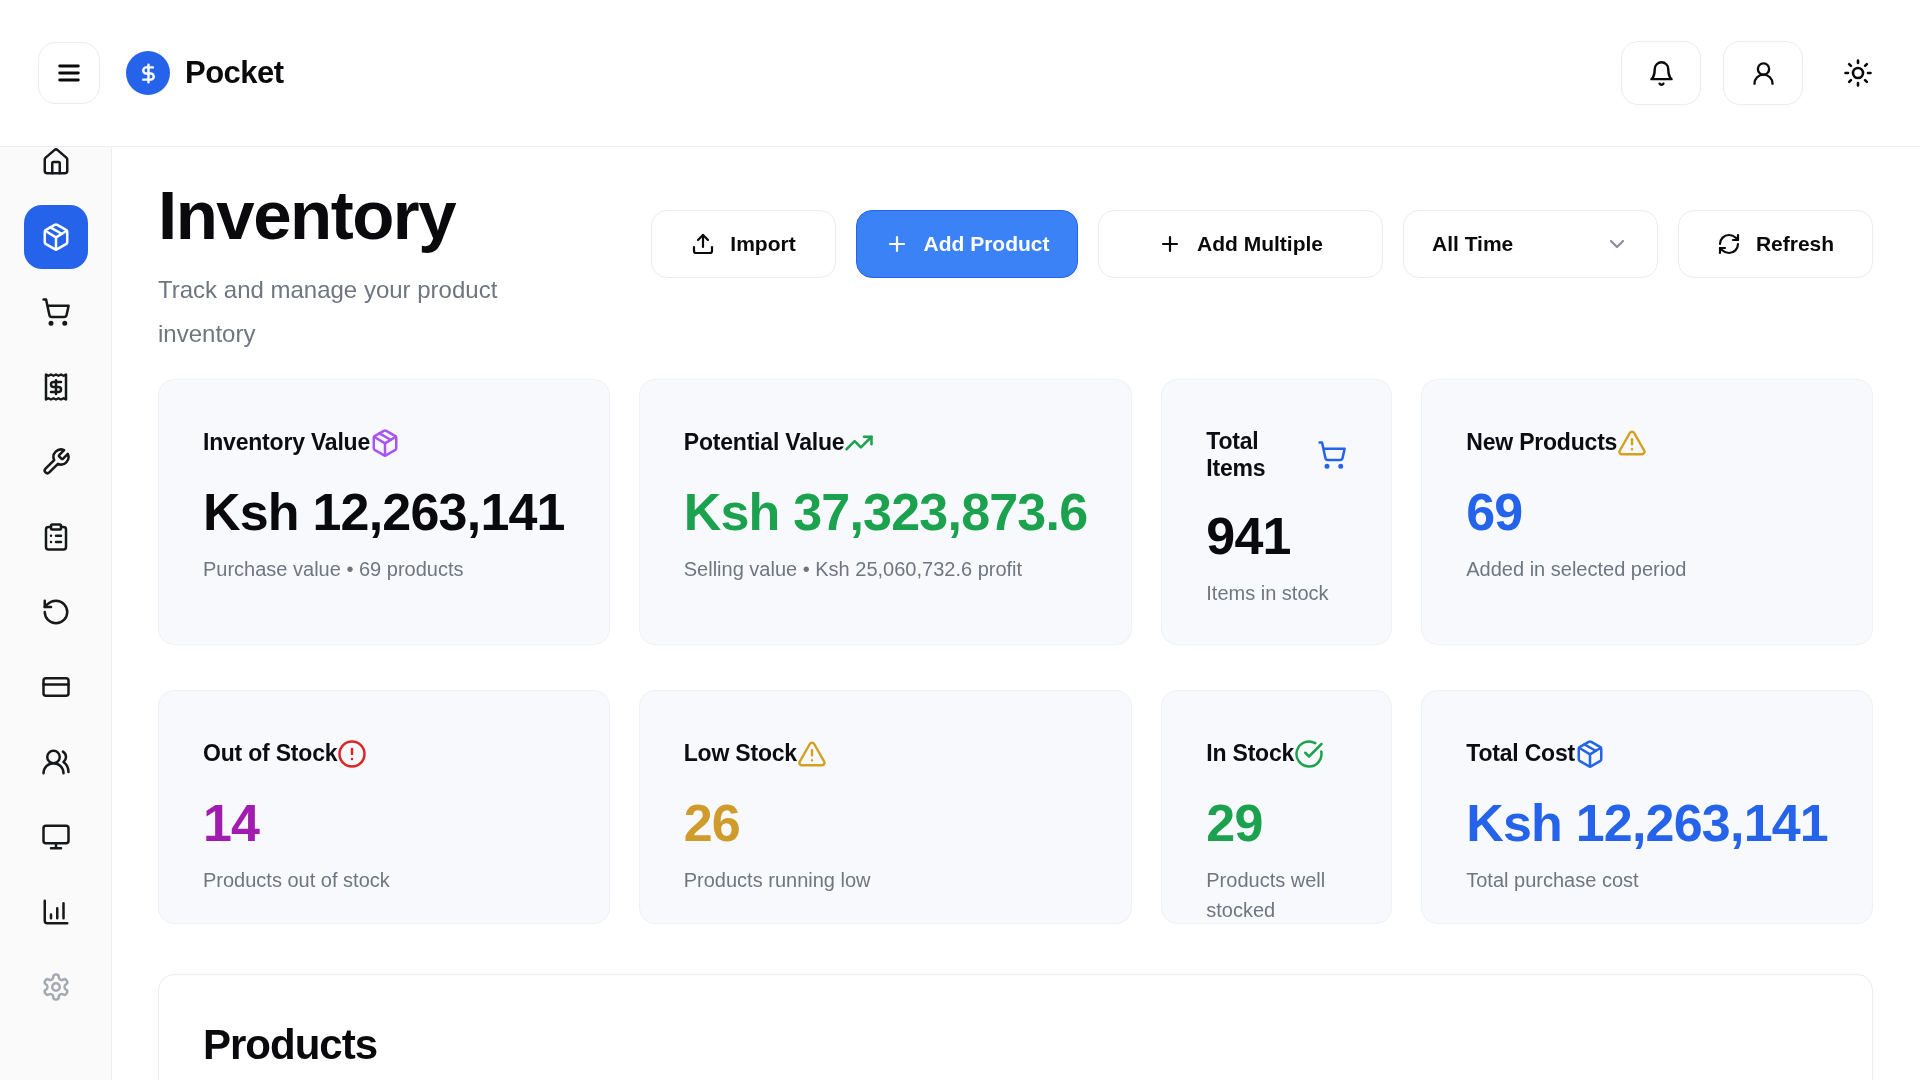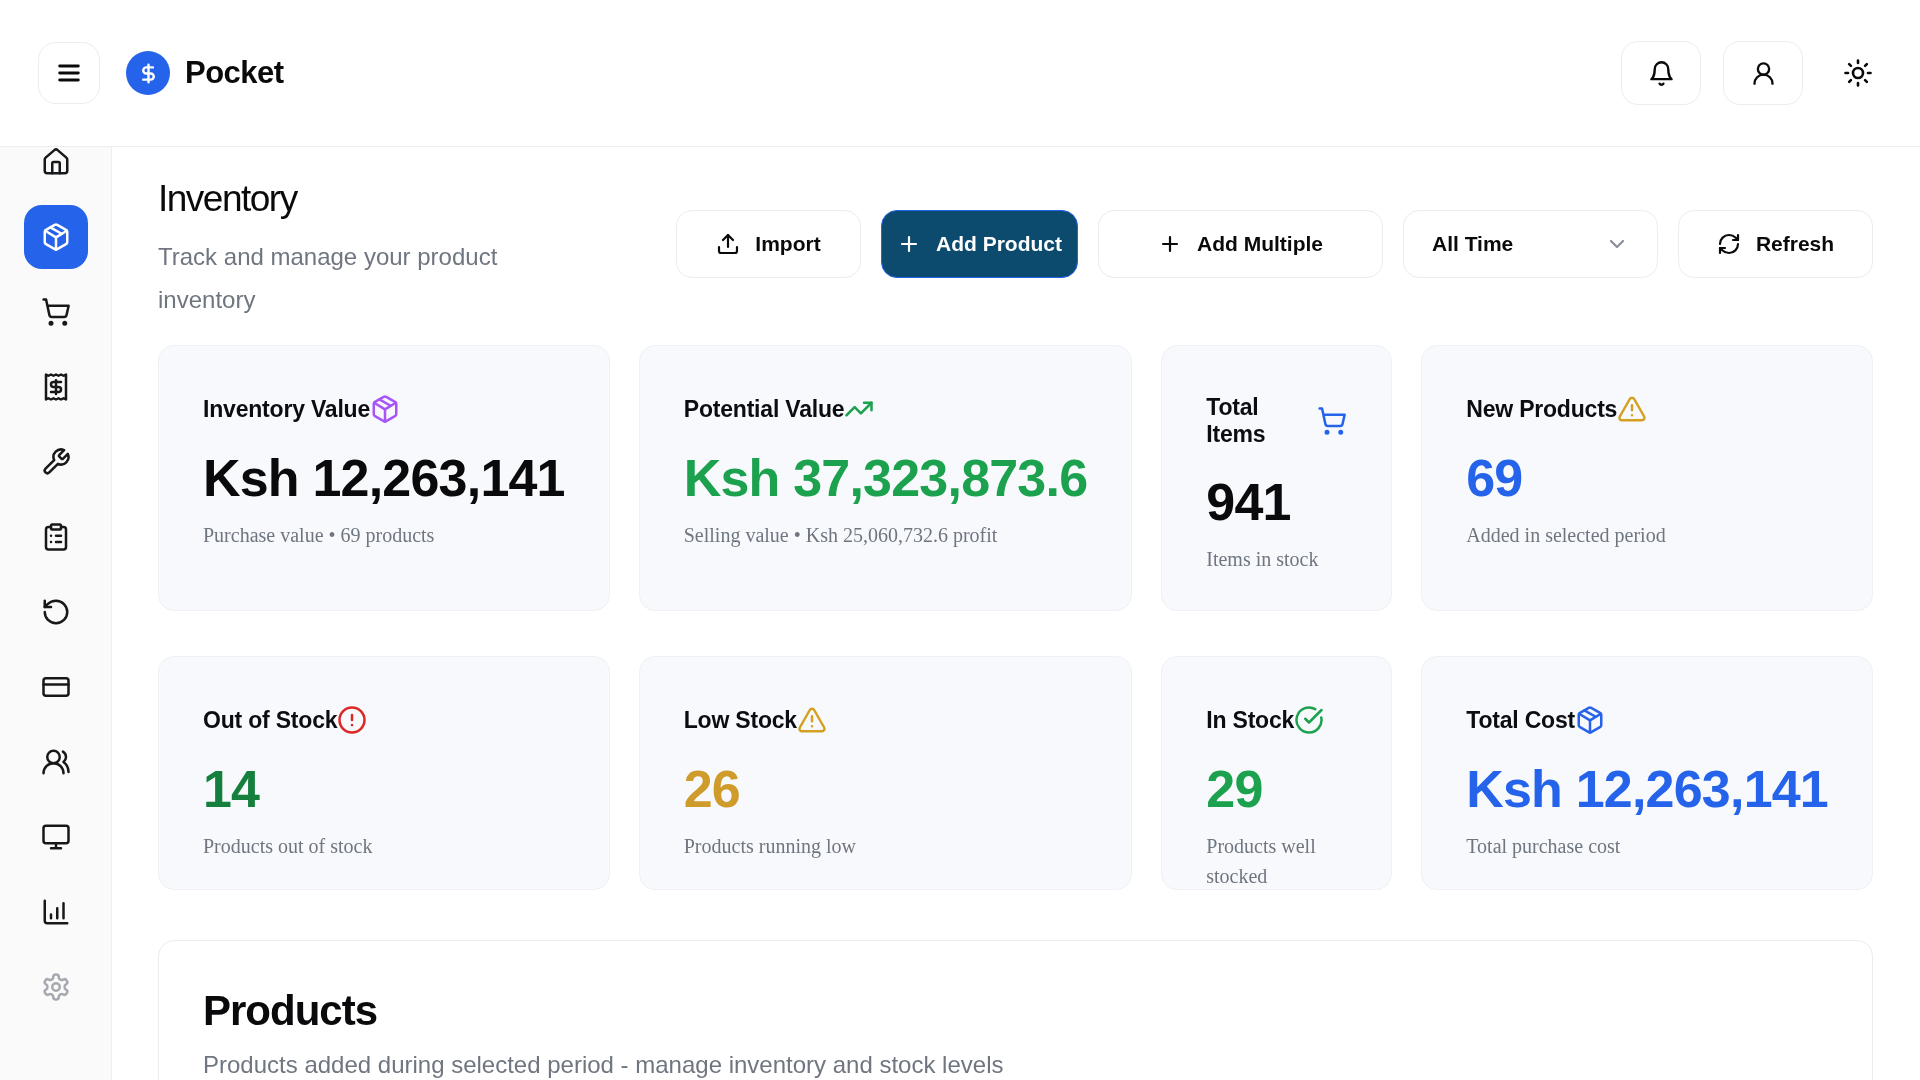--- a/index.html
+++ b/index.html
@@ -34,45 +34,45 @@
   .side-item { width:64px; height:64px; margin-bottom:11px; border-radius:18px; color:#17181a;
     display:flex; align-items:center; justify-content:center; cursor:pointer; }
   .side-item svg { width:30px; height:30px; }
   .side-item.active { background:#2563eb; color:#fff; }
   .side-item.muted { color:#a6aab0; }
 
   
   .main { position:absolute; left:112px; top:120px; right:0; bottom:0; background:#fff;
     padding:60px 47px 0 46px; overflow:hidden; }
   .page-head { display:flex; justify-content:space-between; align-items:flex-start; }
-  .page-title { font-size:37px; font-weight:400; letter-spacing:-1.5px; line-height:1.05; }
+  .page-title { font-size:69px; font-weight:700; letter-spacing:-1.5px; line-height:1.05; }
   .page-subtitle { margin-top:16px; font-size:24px; color:#6f7680; max-width:390px; line-height:1.8; }
 
   .toolbar { display:flex; gap:20px; margin-top:30px;padding-left:12px; }
   .btn { height:68px; border:1px solid #ececee; border-radius:16px; background:#fff;
     display:flex; align-items:center; justify-content:center; gap:15px;
     font-size:21px; font-weight:700; color:#0a0a0c; cursor:pointer; white-space:nowrap; }
   .btn svg { width:24px; height:24px; stroke-width:2.2; }
   .btn-import { width:185px; }
-  .btn-primary { width:197px; background:#0c4a6e; border-color:#2563eb; color:#fff; }
+  .btn-primary { width:222px; background:#3b82f6; border-color:#2563eb; color:#fff; }
   .btn-multiple { width:285px; }
   .select { width:255px; justify-content:space-between; padding:0 28px; font-weight:700; }
   .select .chev { color:#8a8f98; }
   .btn-refresh { width:195px; }
 
   
   .stats-grid { display:grid; grid-template-columns:repeat(4,1fr); grid-template-rows:266px 234px;
     column-gap:29px; row-gap:45px; margin-top:24px; }
   .card { background:#f7f9fc; border:1px solid #eef1f5; border-radius:16px; padding:48px 44px 0 44px; }
   .card-head { display:flex; justify-content:flex-start; align-items:center; }
   .card-title { font-size:23px; font-weight:700; letter-spacing:-0.2px; color:#0b0d12; }
   .card-icon svg { width:30px; height:30px; }
   .card-value { margin-top:24px; font-size:52px; font-weight:800; letter-spacing:-0.8px; white-space:nowrap; }
-  .card-sub { margin-top:12px; font-size:20px; color:#6f7680; line-height:1.5;font-family:Liberation Serif, serif; }
-  .v-green { color:#1ca24e; } .v-blue { color:#2563eb; } .v-red { color:#15803d; } .v-amber { color:#cf9b2b; }
+  .card-sub { margin-top:12px; font-size:20px; color:#6f7680; line-height:1.5; }
+  .v-green { color:#1ca24e; } .v-blue { color:#2563eb; } .v-red { color:#a21caf; } .v-amber { color:#cf9b2b; }
   .i-purple { color:#a855f7; } .i-green { color:#1ca24e; } .i-blue { color:#2563eb; }
   .i-amber { color:#d5a021; } .i-red { color:#dc2626; }
 
   
   .products-card { margin-top:50px; background:#fff; border:1px solid #e9ecf0; border-radius:16px;
     padding:46px 44px; height:380px; }
   .products-title { font-size:42px; font-weight:800; letter-spacing:-1px; }
   .products-sub { margin-top:16px; font-size:24px; color:#6f7680; }
 </style>
 </head>

